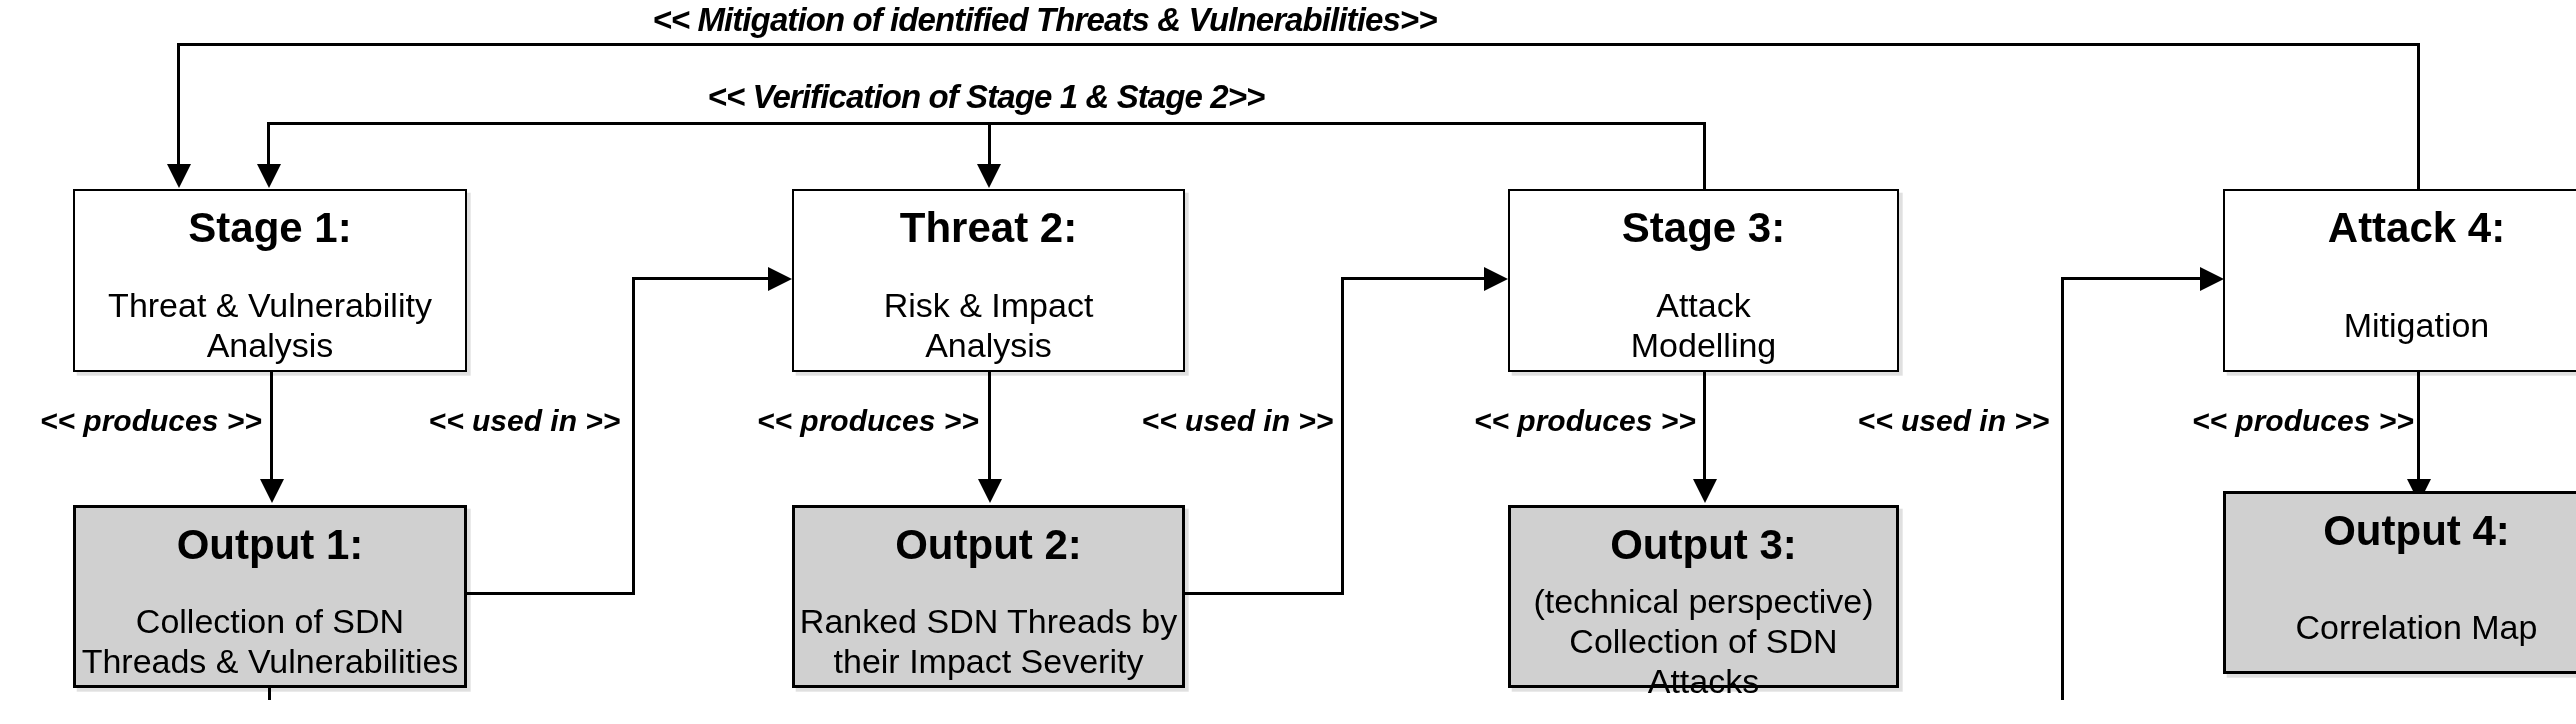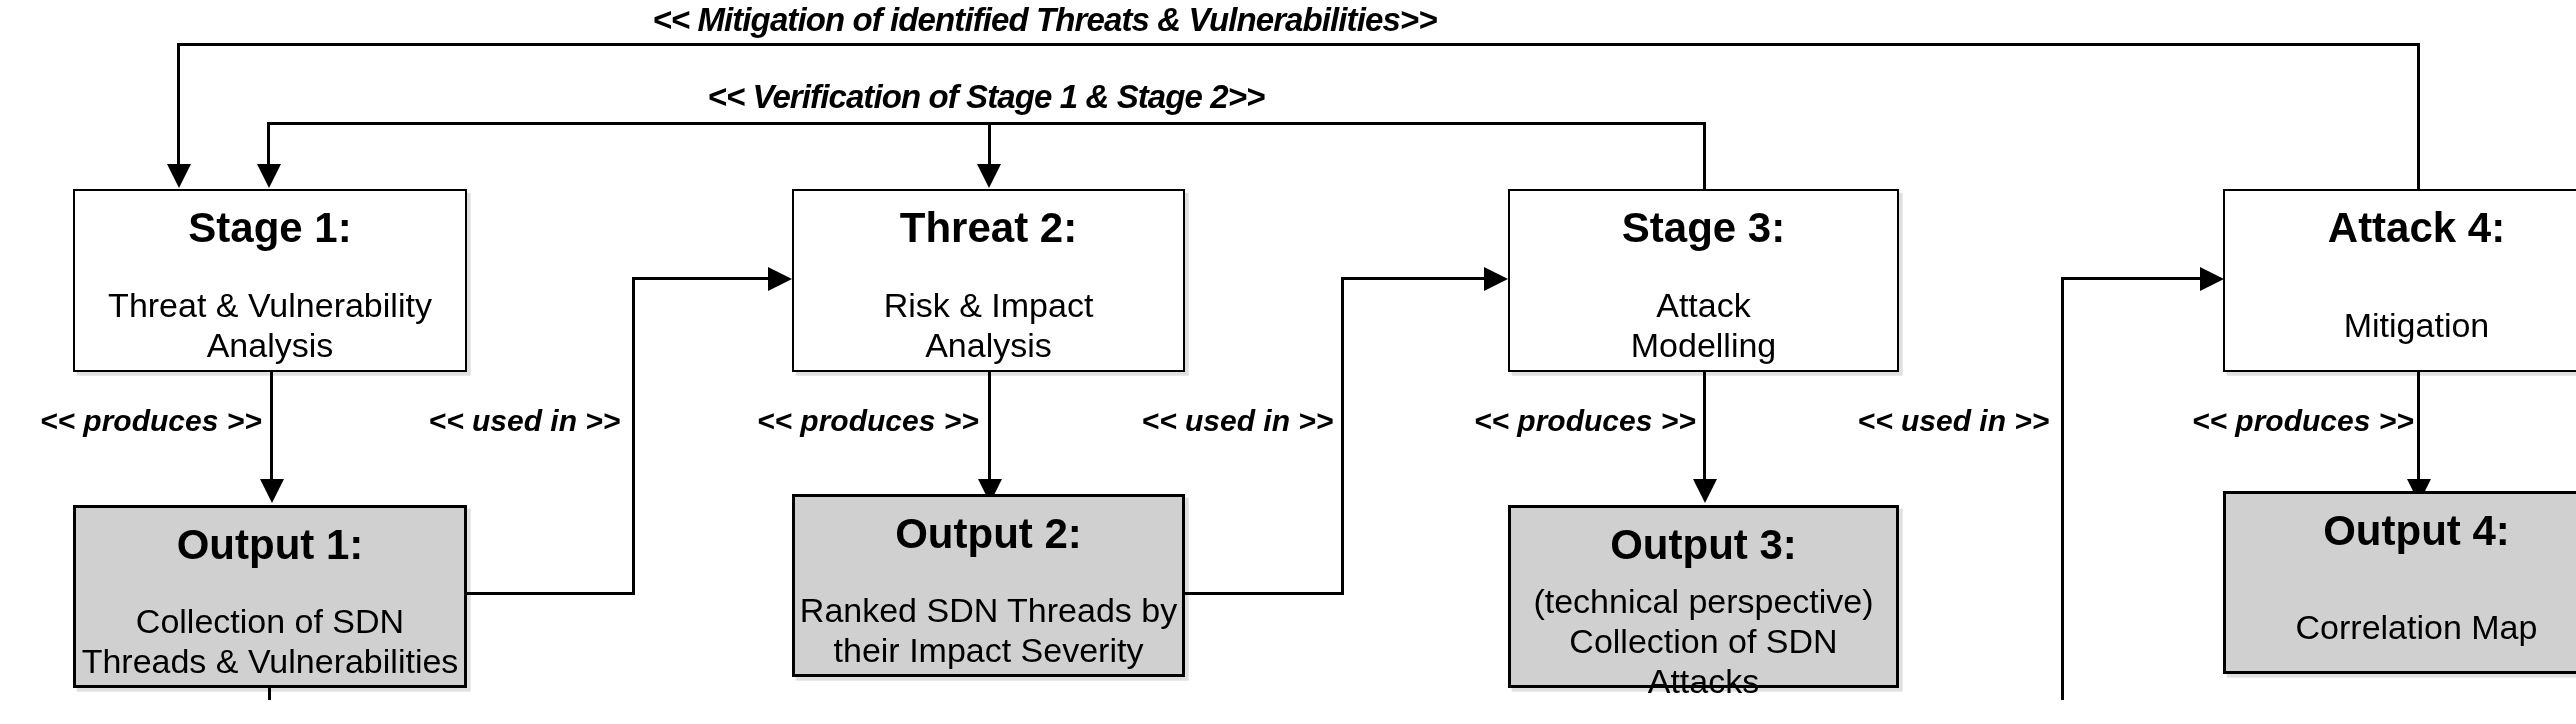--- a/index.html
+++ b/index.html
@@ -178,21 +178,21 @@
   </div>
 
   <div class="box output" style="left:33px; top:505px; width:394px;">
     <div class="box-title">Output 1:</div>
     <div class="box-body">
       <div>Collection of SDN</div>
       <div>Threads &amp; Vulnerabilities</div>
     </div>
   </div>
 
-  <div class="box output" style="left:752px; top:494px; width:393px;">
+  <div class="box output" style="left:752px; top:505px; width:393px;">
     <div class="box-title">Output 2:</div>
     <div class="box-body">
       <div>Ranked SDN Threads by</div>
       <div>their Impact Severity</div>
     </div>
   </div>
 
   <div class="box output" style="left:1468px; top:505px; width:391px;">
     <div class="box-title">Output 3:</div>
     <div class="box-body">

